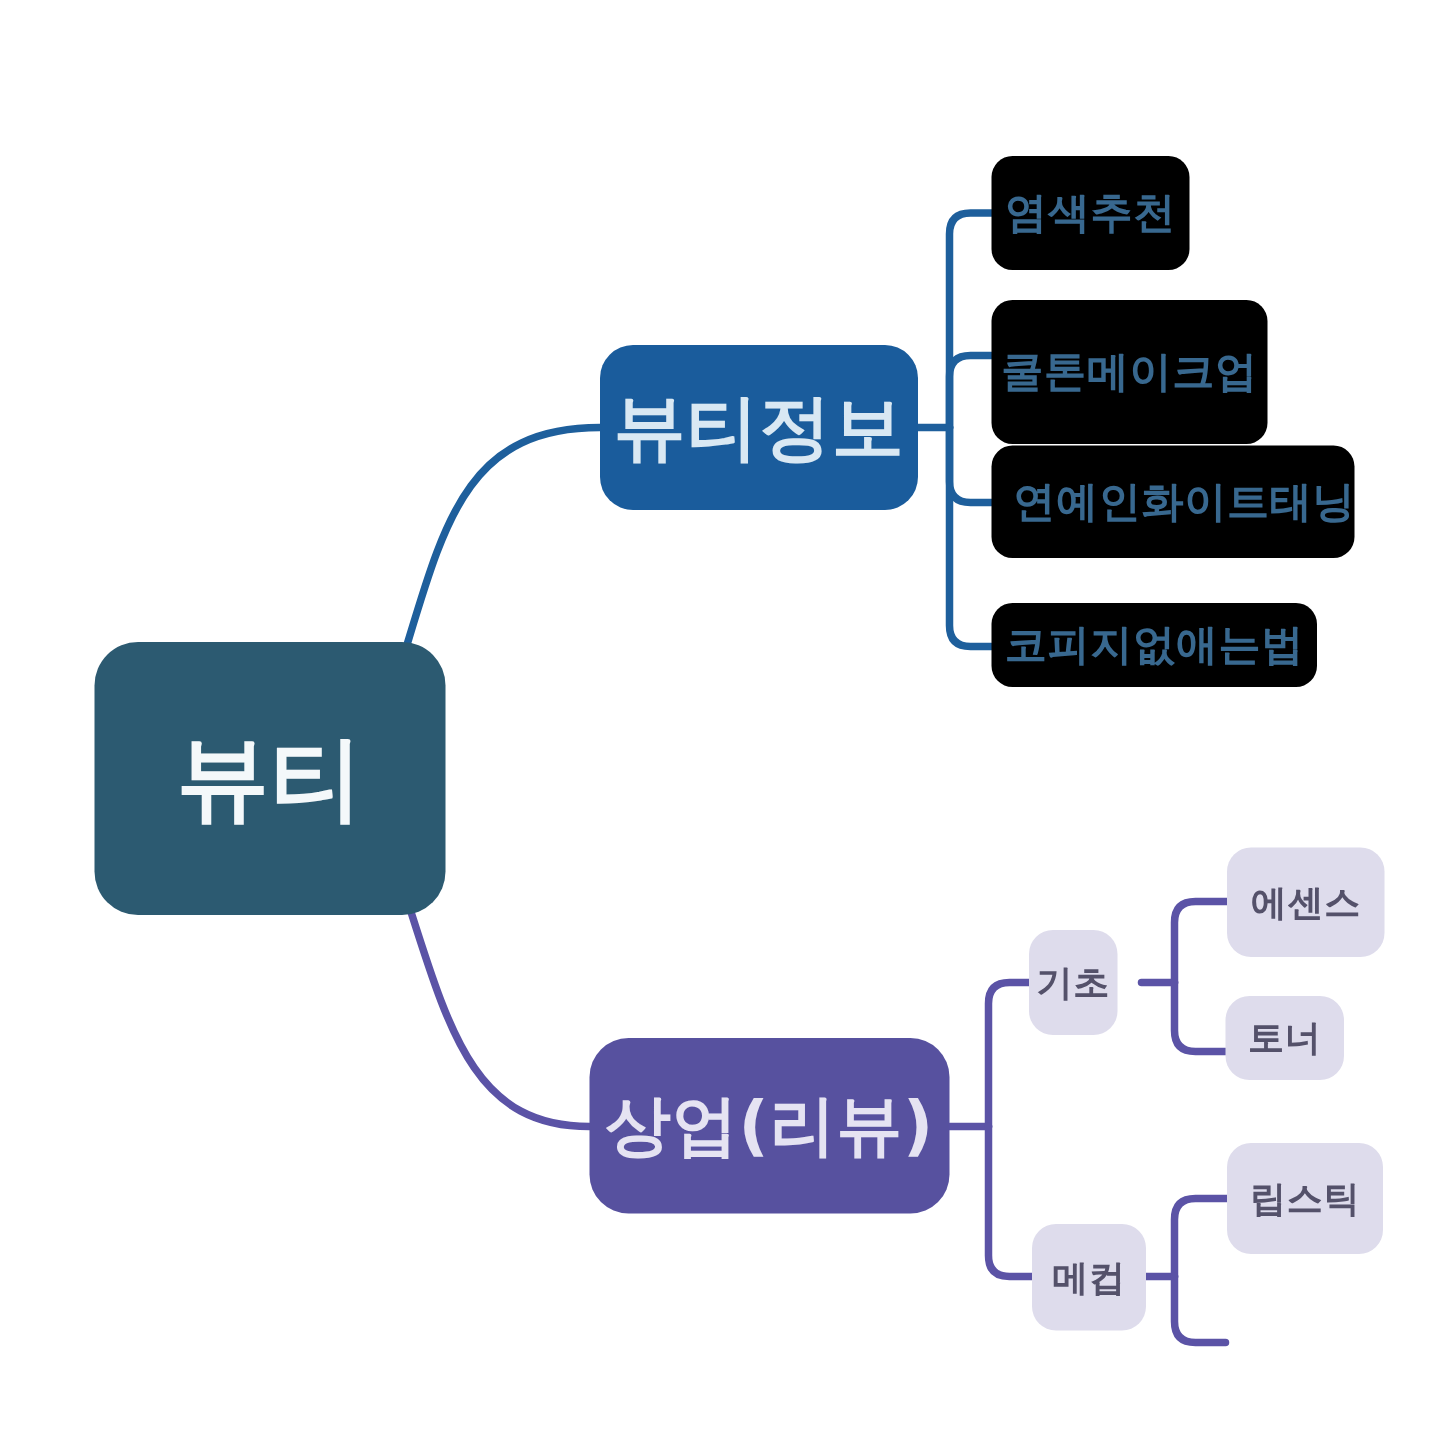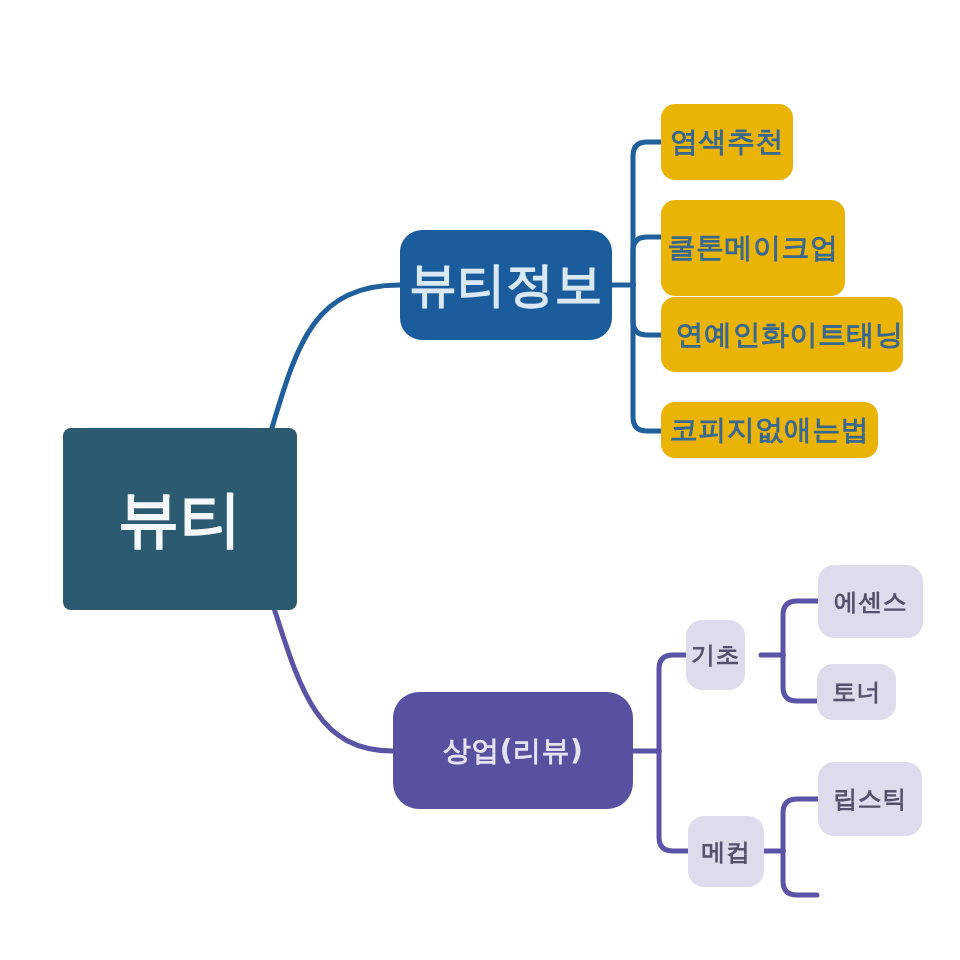--- a/index.html
+++ b/index.html
@@ -29,37 +29,37 @@
     justify-content: center;
     box-sizing: border-box;
     font-weight: 700;
     letter-spacing: 0.5px;
     white-space: nowrap;
     cursor: default;
   }
   .root-node {
     background: #2C5A71;
     color: #F4F8FA;
-    border-radius: 8px;
+    border-radius: 29px;
     font-size: 62px;
   }
   .hub-blue {
     background: #1A5C9C;
     color: #D9E8F3;
     border-radius: 22px;
     font-size: 48px;
   }
   .hub-purple {
     background: #57519F;
     color: #E5E3F2;
     border-radius: 26px;
-    font-size: 28px;
+    font-size: 44px;
   }
   .leaf-blue {
-    background: #eab308;
+    background: #000000;
     color: #38688F;
     border-radius: 14px;
     font-size: 28px;
   }
   .leaf-purple {
     background: #DEDCEC;
     color: #54516A;
     border-radius: 16px;
     font-size: 24px;
   }

